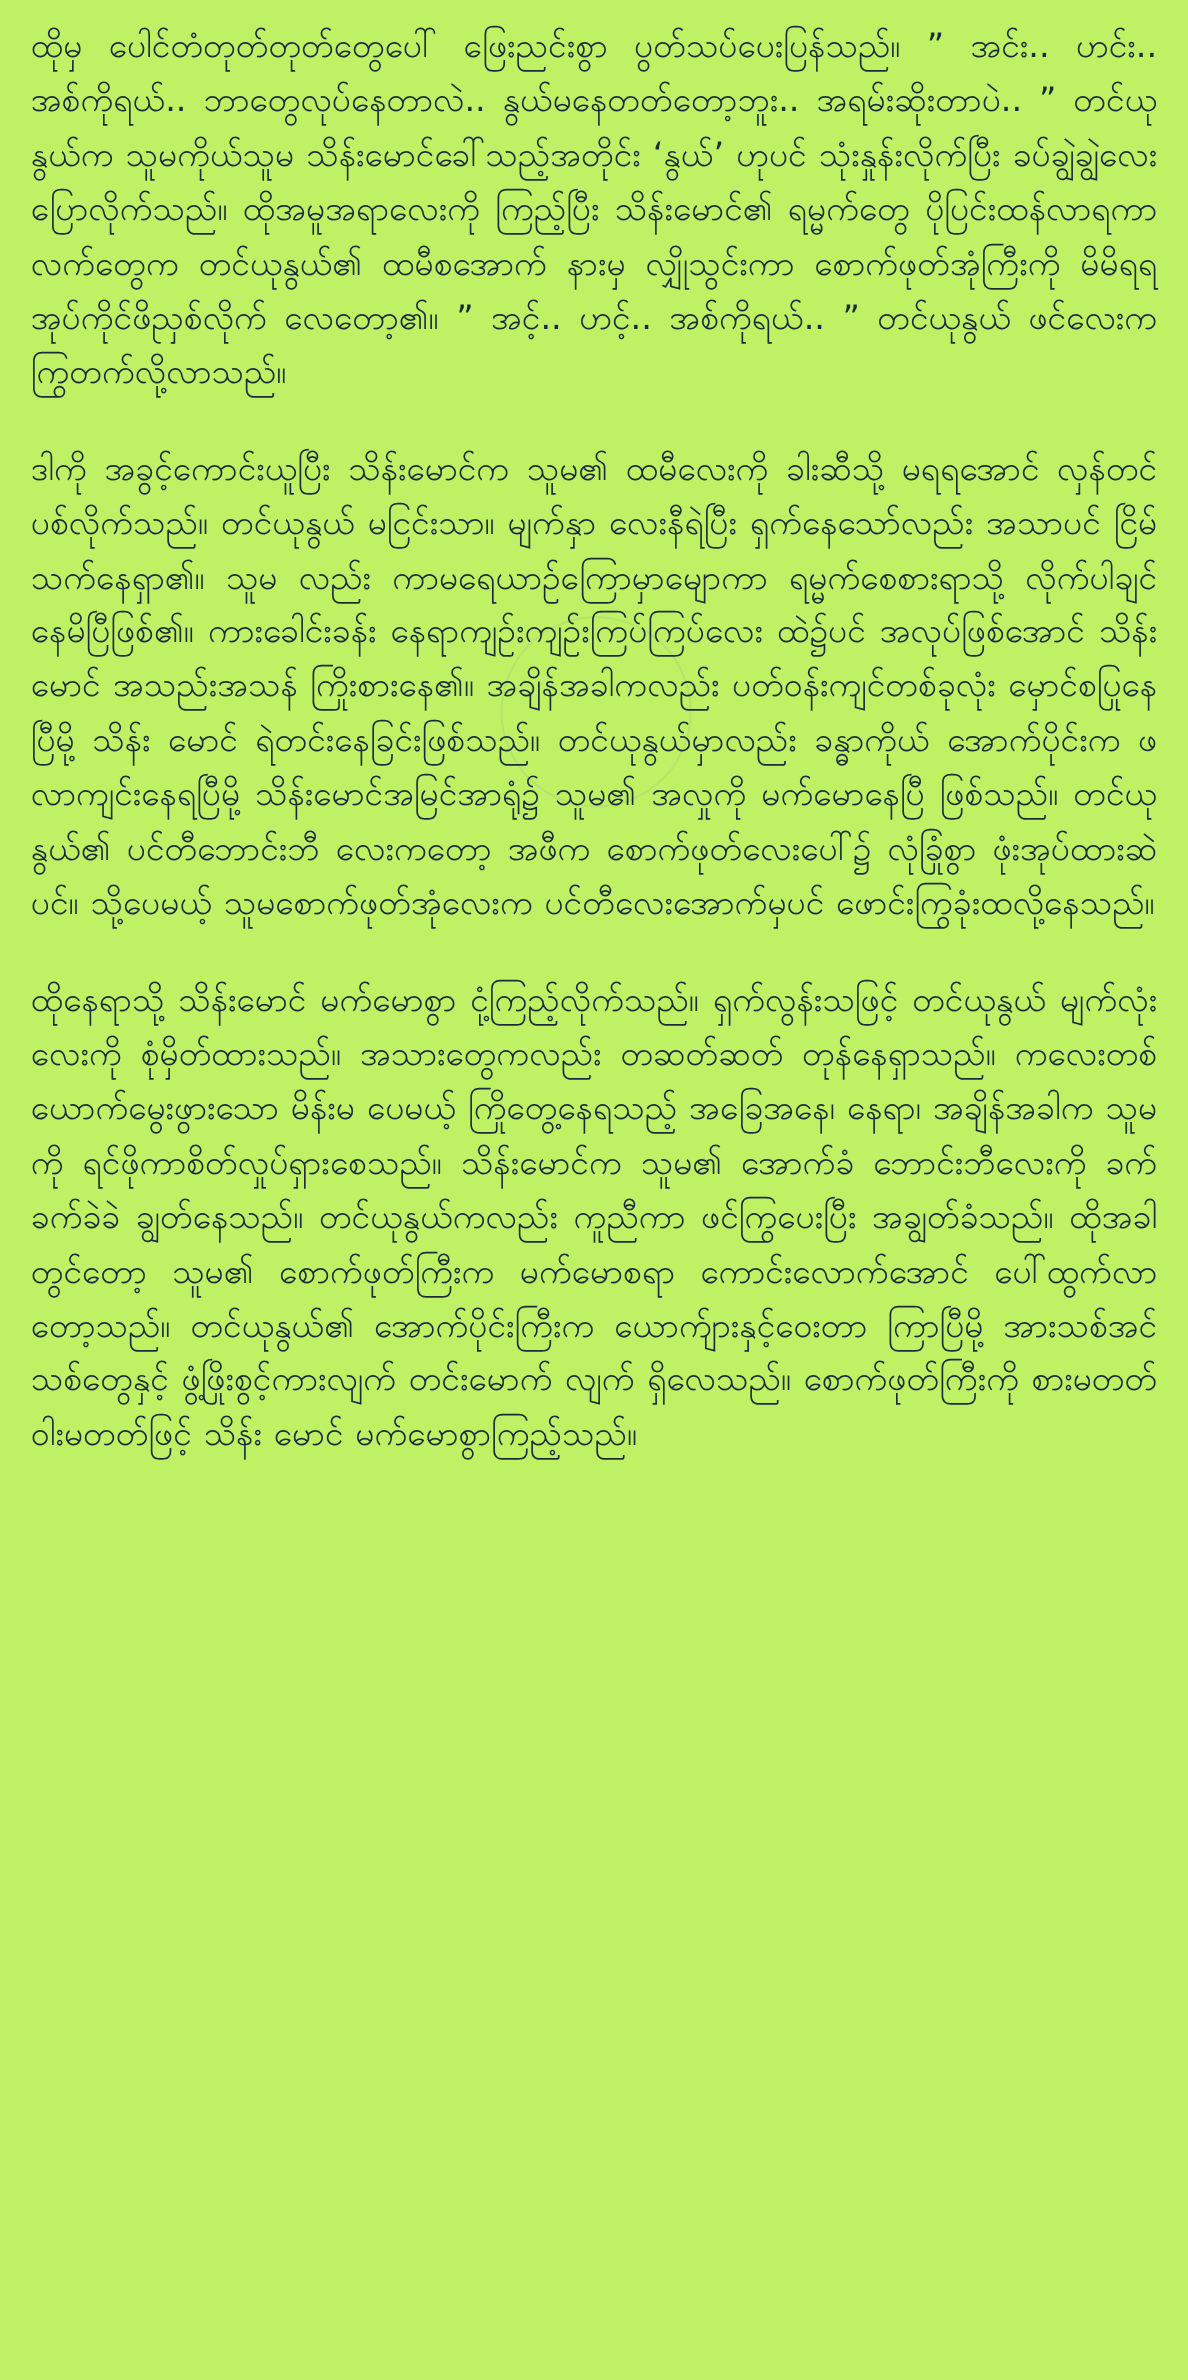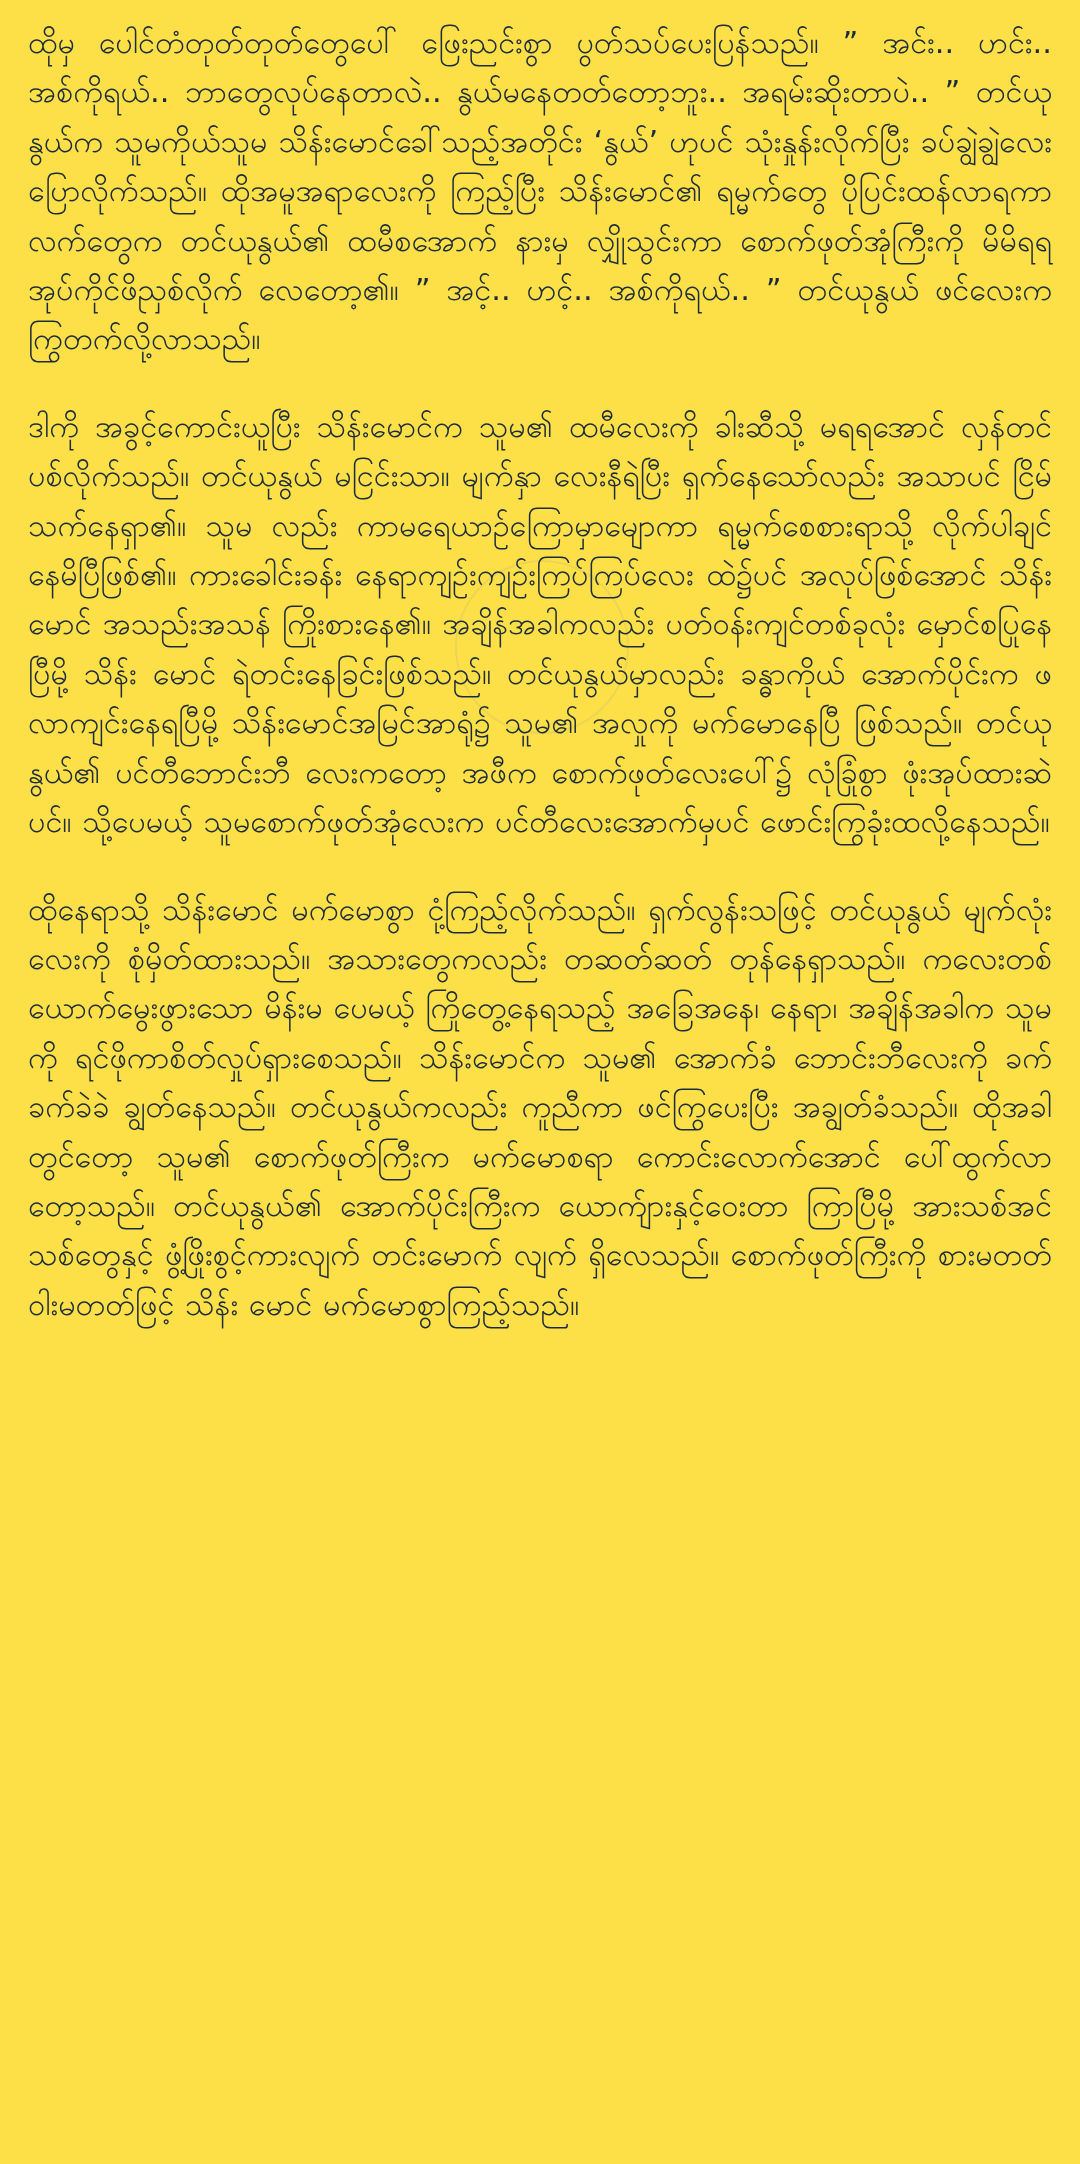--- a/index.html
+++ b/index.html
@@ -11,21 +11,21 @@
     width: 1080px;
     min-height: 2164px;
     font-family: "DejaVu Sans", "Liberation Sans", sans-serif;
     color: #1f2d3a;
   }
   .page {
     width: 1080px;
     min-height: 2164px;
     box-sizing: border-box;
     padding: 18px 28px 24px 28px;
-    background: #fde047;
+    background: #bef264;
     position: relative;
   }
   .watermark {
     position: absolute;
     left: 455px;
     top: 560px;
     width: 170px;
     height: 170px;
     border-radius: 50%;
     border: 2px solid rgba(120,140,165,0.13);

